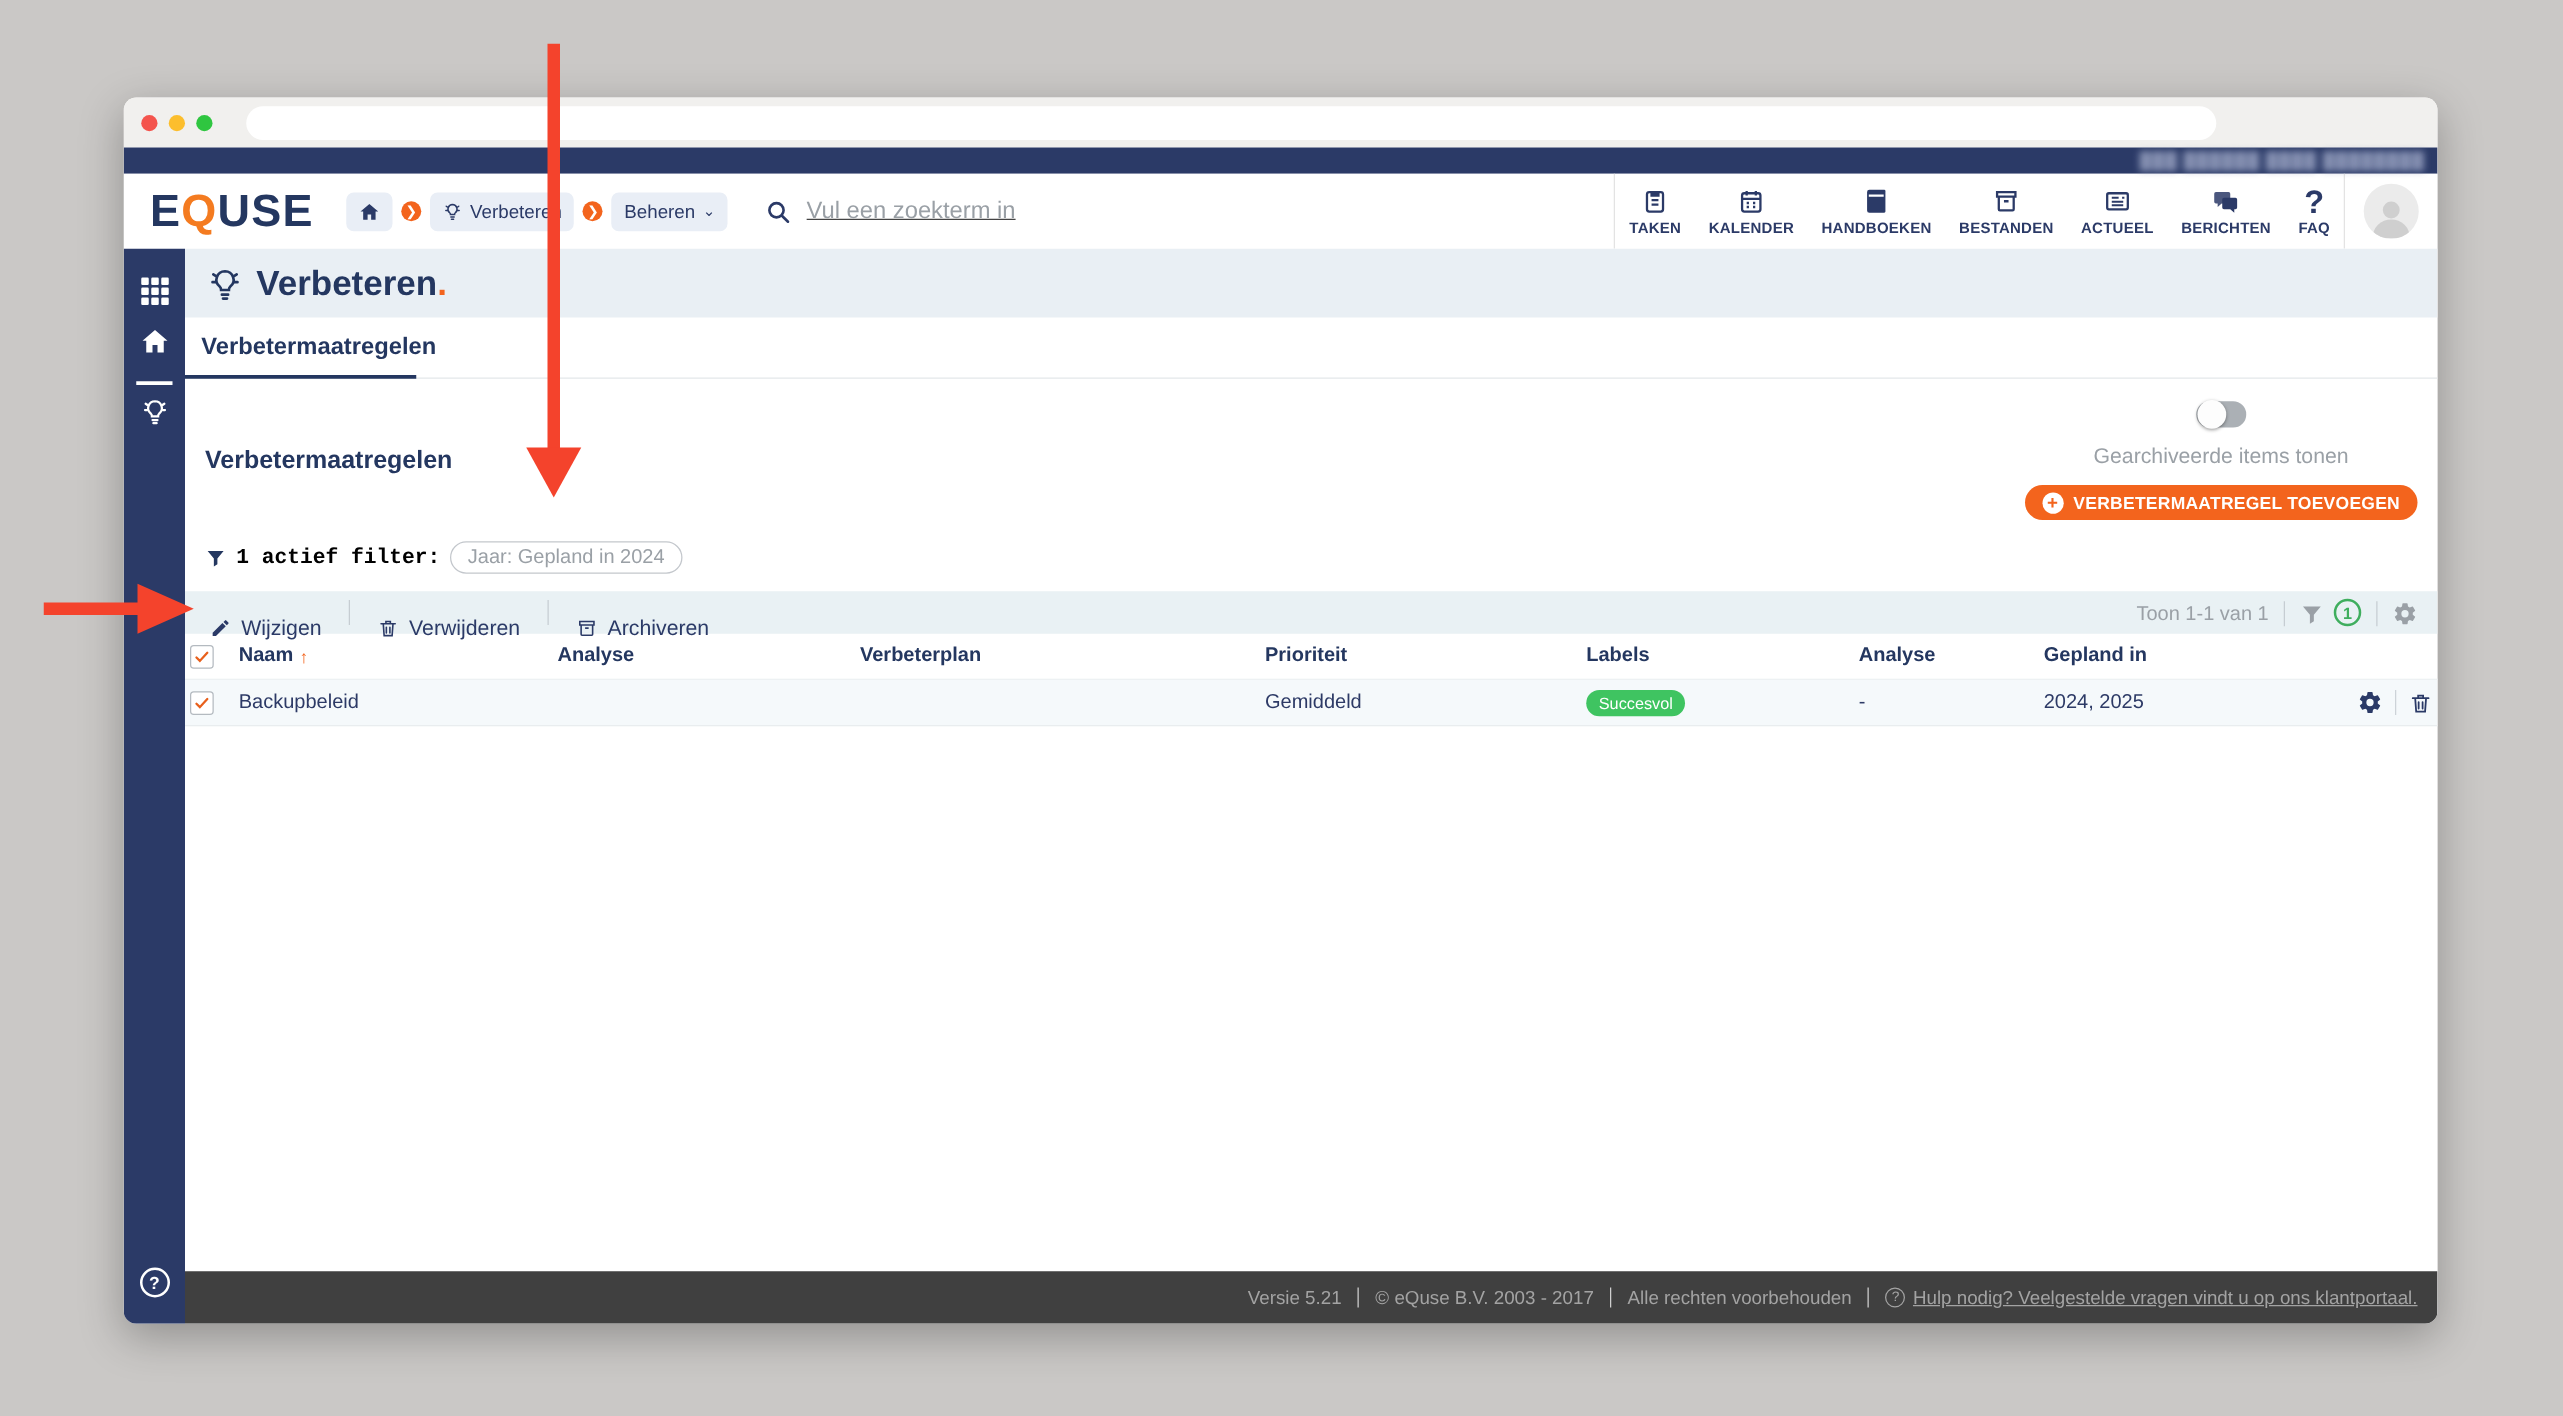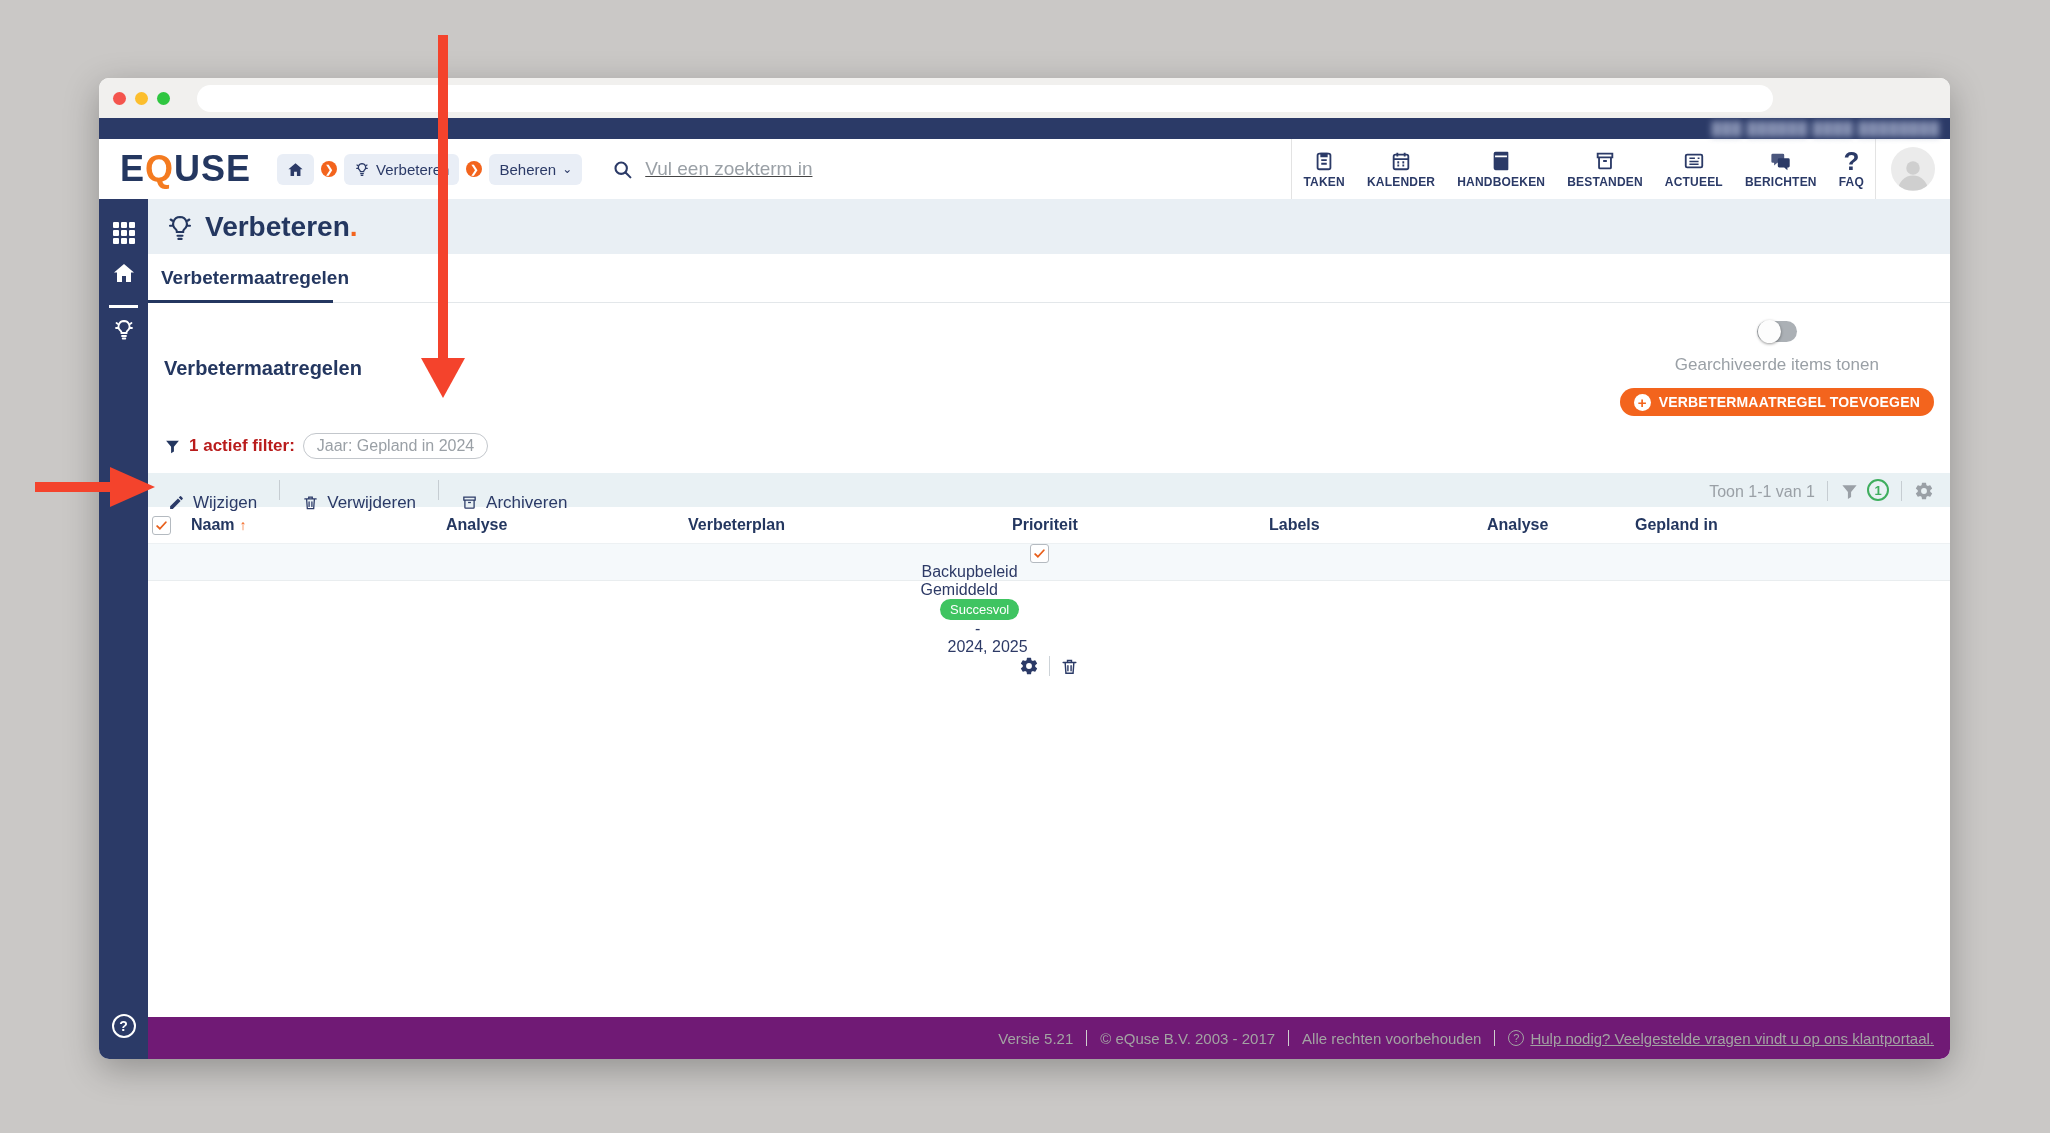--- a/index.html
+++ b/index.html
@@ -69,57 +69,57 @@
   .toggle .knob { position:absolute; left:1px; top:-1px; width:23px; height:23px; border-radius:50%;
                   background:#fdfdfd; box-shadow:0 1px 3px rgba(0,0,0,.4); }
   .toggle-label { color:#9aa0a6; font-size:17px; }
   .add-btn { height:28px; border-radius:14px; background:#f3641d; color:#fff; border:none; cursor:pointer;
              display:flex; align-items:center; gap:8px; padding:0 14px; font-size:14px; font-weight:bold;
              font-family:"Liberation Sans",sans-serif; letter-spacing:.2px; }
   .plus-circle { width:17px; height:17px; border-radius:50%; background:#fff; color:#f3641d;
                  display:flex; align-items:center; justify-content:center; font-size:15px; font-weight:bold; line-height:1; }
 
   .filterrow { display:flex; align-items:center; margin-top:17px; padding:0 16px; gap:8px; }
-  .filter-label { color:#b91c1c; font-size:17px; font-weight:bold; }
+  .filter-label { color:#000000; font-size:17px; font-weight:bold;font-family:Liberation Mono, monospace; }
   .filter-chip { border:1px solid #c3c7cc; border-radius:13px; color:#9aa0a6; font-size:16px;
                  padding:3px 13px; background:#fff; }
 
   .toolbar { margin-top:14px; height:34px; background:#e9f1f4; display:flex; align-items:center; padding:0 16px; }
   .tb-btn { display:flex; align-items:center; gap:8px; color:#2b3a67; font-size:17px; cursor:pointer; padding:0 4px;margin-top:25px; }
   .tb-sep { width:1px; height:20px; background:#c6cdd2; margin:0 18px; }
   .tb-right { margin-left:auto; display:flex; align-items:flex-end; color:#9aa0a6; }
   .toon { font-size:16px; }
   .tb-right .tb-sep { margin:0 12px; }
   .count-badge { width:22px; height:22px; border-radius:50%; border:2px solid #3fae5e; color:#3fae5e;
                  font-size:13px; font-weight:bold; display:flex; align-items:center; justify-content:center; margin-left:8px; }
 
   
   .thead, .trow { display:flex; align-items:center; padding:0 4px; }
   .thead { height:36px; color:#243760; font-weight:bold; font-size:16px; }
   .trow { height:38px; background:#f5f9fb; border-top:1px solid #edf1f3; border-bottom:1px solid #e9edef;
-          color:#2d3a66; font-size:16px;flex-direction:column; }
+          color:#2d3a66; font-size:16px; }
   .col-cb { width:39px; flex:none; display:flex; align-items:center; }
   .col-name { width:255px; flex:none; display:flex; align-items:center; gap:5px; }
   .col-analyse { width:242px; flex:none; }
   .col-plan { width:324px; flex:none; }
   .col-prio { width:257px; flex:none; }
   .col-status { width:218px; flex:none; }
   .col-labels { width:148px; flex:none; }
   .col-gepland { width:203px; flex:none; }
   .col-actions { flex:1; display:flex; align-items:center; justify-content:flex-end; color:#2b3a67; }
   .sort-arrow { color:#f3641d; font-size:14px; font-weight:bold; }
   .checkbox { width:19px; height:19px; background:#fff; border:1.5px solid #b4bac0; border-radius:3px;
               display:flex; align-items:center; justify-content:center; cursor:pointer; }
   .status-badge { background:#3fc461; color:#fff; font-size:13px; border-radius:11px; padding:3px 10px; display:inline-block; }
   .row-action { cursor:pointer; display:flex; align-items:center; }
   .act-sep { width:1px; height:20px; background:#cdd3d8; margin:0 10px; }
 
   
   .footer { position:absolute; bottom:0; left:0; right:0; height:42px; display:flex; align-items:center;
-            justify-content:flex-end; padding-right:16px; color:#a3a3a3; font-size:15px; background:#701a75; }
+            justify-content:flex-end; padding-right:16px; color:#a3a3a3; font-size:15px; background:#404040; }
   .f-sep { width:1px; height:16px; background:#cfcfcf; margin:0 13px; }
   .f-link { display:flex; align-items:center; gap:6px; }
   .f-link .linktext { text-decoration:underline; cursor:pointer; }
   .qcircle { width:16px; height:16px; border-radius:50%; border:1.5px solid #a3a3a3; display:flex;
              align-items:center; justify-content:center; font-size:11px; }
 
   
   .arrow-v { position:absolute; z-index:60; }
   .arrow-v .shaft { position:absolute; left:438px; top:35px; width:10px; height:325px; background:#f4432c; }
   .arrow-v .head { position:absolute; left:421px; top:358px; width:0; height:0;

